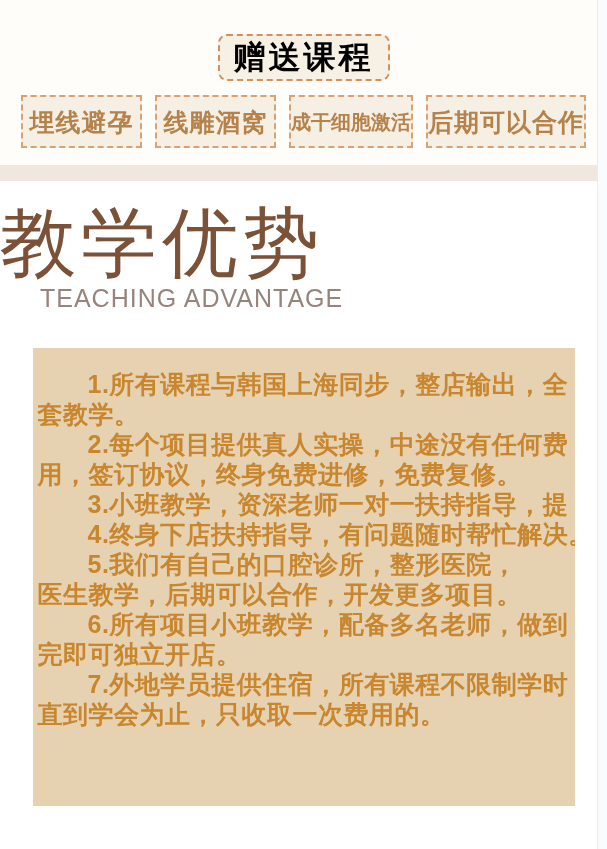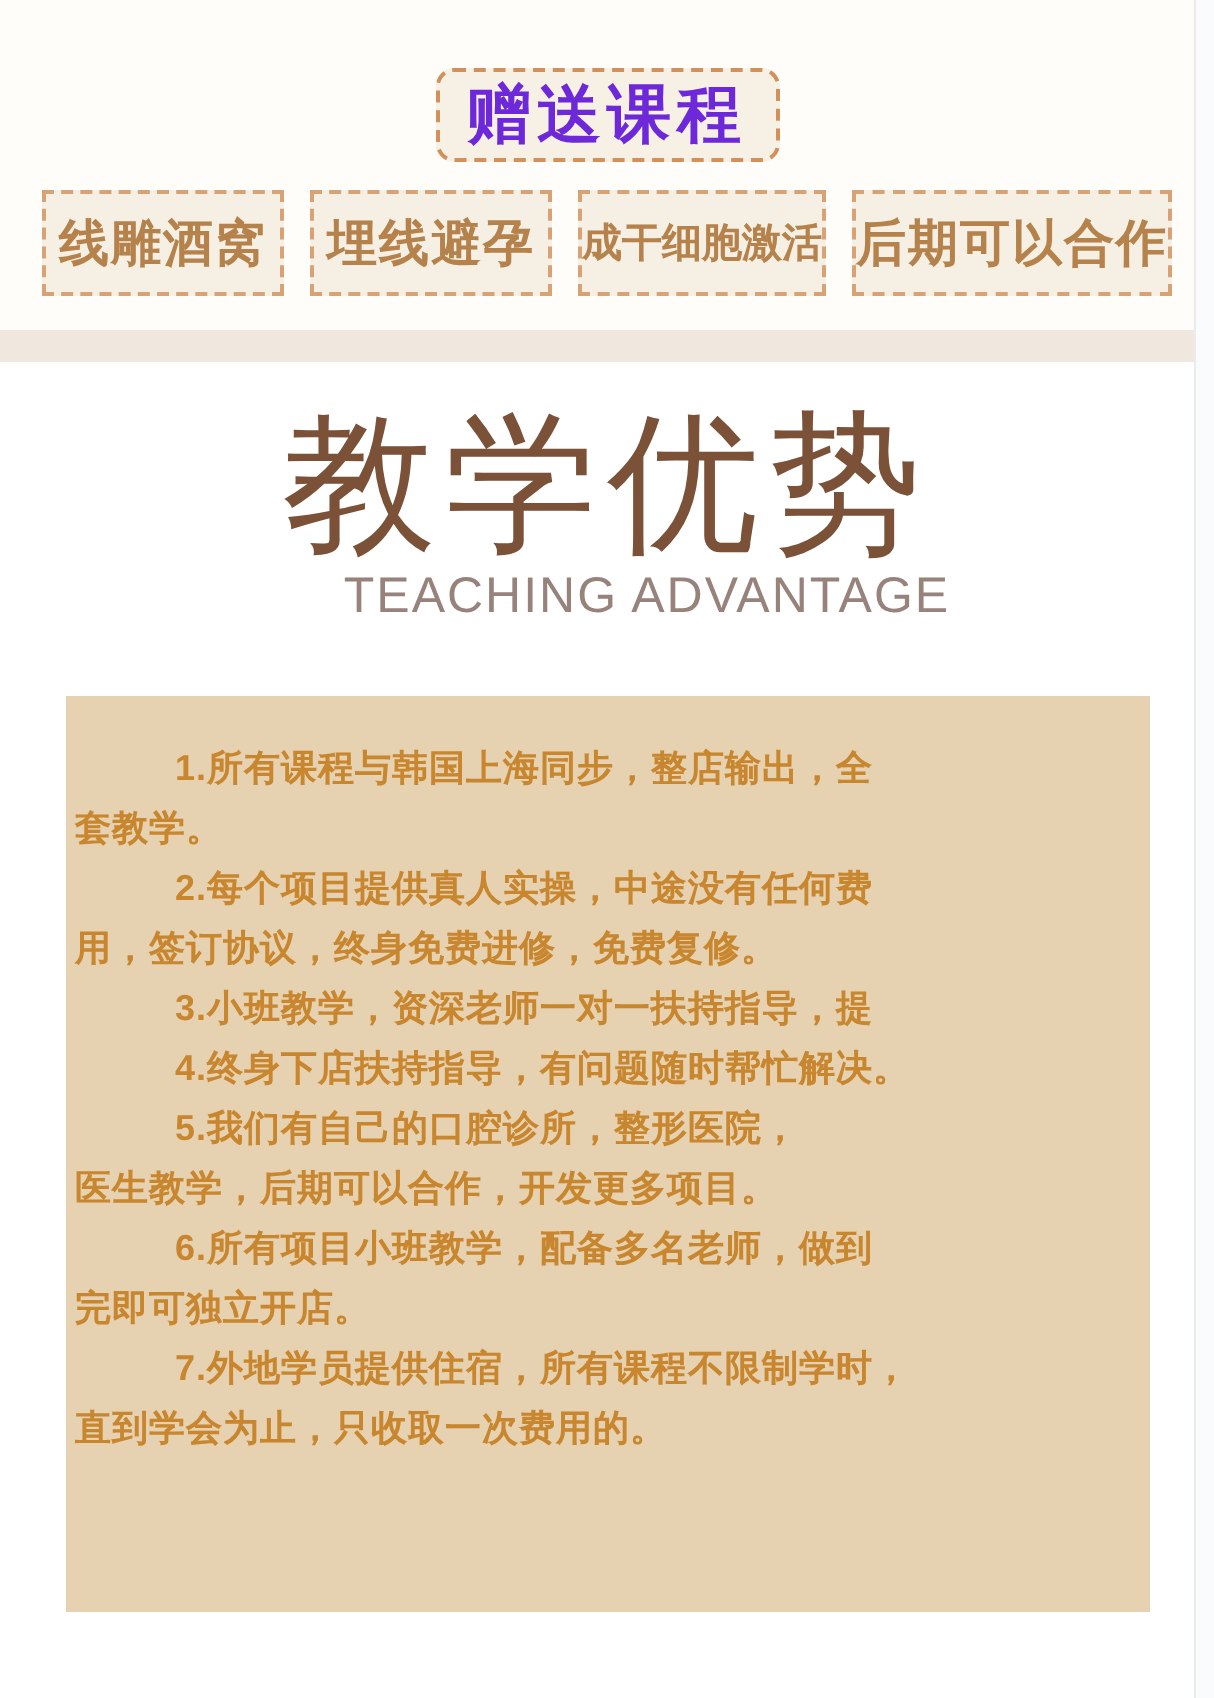--- a/index.html
+++ b/index.html
@@ -30,21 +30,21 @@
   .gift-title-box {
     width: 172px; height: 47px;
     margin: 0 auto;
     background: #f7f0e4;
     border: 2px dashed #d2905a;
     border-radius: 9px;
     display: flex; align-items: center; justify-content: center;
   }
   .gift-title-text {
     font-size: 32px; font-weight: 700;
-    color: #6d28d9; letter-spacing: 3px;
+    color: #000000; letter-spacing: 3px;
   }
   .course-row {
     display: flex; align-items: center;
     gap: 13px;
     padding: 14px 21px 17px 21px;
   }
   .course-box {
     flex: 1;
     min-height: 53px;
     background: #f6efe3;
@@ -59,21 +59,21 @@
   }
   .course-label.small {
     font-size: 20px; line-height: 24px; letter-spacing: 0;
   }
   .separator-band {
     height: 16px;
     background: #f0e8de;
   }
   
   .title-block {
-    text-align: center;
+    text-align: left;
     margin-top: 22px;
   }
   .title-zh {
     font-size: 76px; font-weight: 300;
     color: #7b5138; letter-spacing: 5px;
     line-height: 80px;
   }
   .title-en {
     font-size: 25px; font-weight: 400;
     color: #97837b; letter-spacing: 1px;
@@ -81,45 +81,45 @@
   }
   
   .body-box {
     width: 542px; height: 458px;
     margin: 36px auto 0 auto;
     background: #e6d2b1;
     padding: 21px 3px 0 5px;
     overflow: hidden;
   }
   .adv-line {
-    font-size: 18px; font-weight: 600;
+    font-size: 25px; font-weight: 600;
     color: #c8862f;
     line-height: 30px;
     letter-spacing: 0.5px;
     white-space: nowrap;
   }
   .adv-line.indent { padding-left: 50px; }
 </style>
 </head>
 <body>
 
 <div class="page">
 
   <div class="right-strip"></div>
 
   <div class="top-section">
     <div class="gift-title-box">
       <span class="gift-title-text">赠送课程</span>
     </div>
     <div class="course-row">
       <div class="course-box">
-        <span class="course-label">线雕酒窝</span>
+        <span class="course-label">埋线避孕</span>
       </div>
       <div class="course-box">
-        <span class="course-label">埋线避孕</span>
+        <span class="course-label">线雕酒窝</span>
       </div>
       <div class="course-box">
         <span class="course-label small">成干细胞激活</span>
       </div>
       <div class="course-box">
         <span class="course-label">后期可以合作</span>
       </div>
     </div>
   </div>
 

